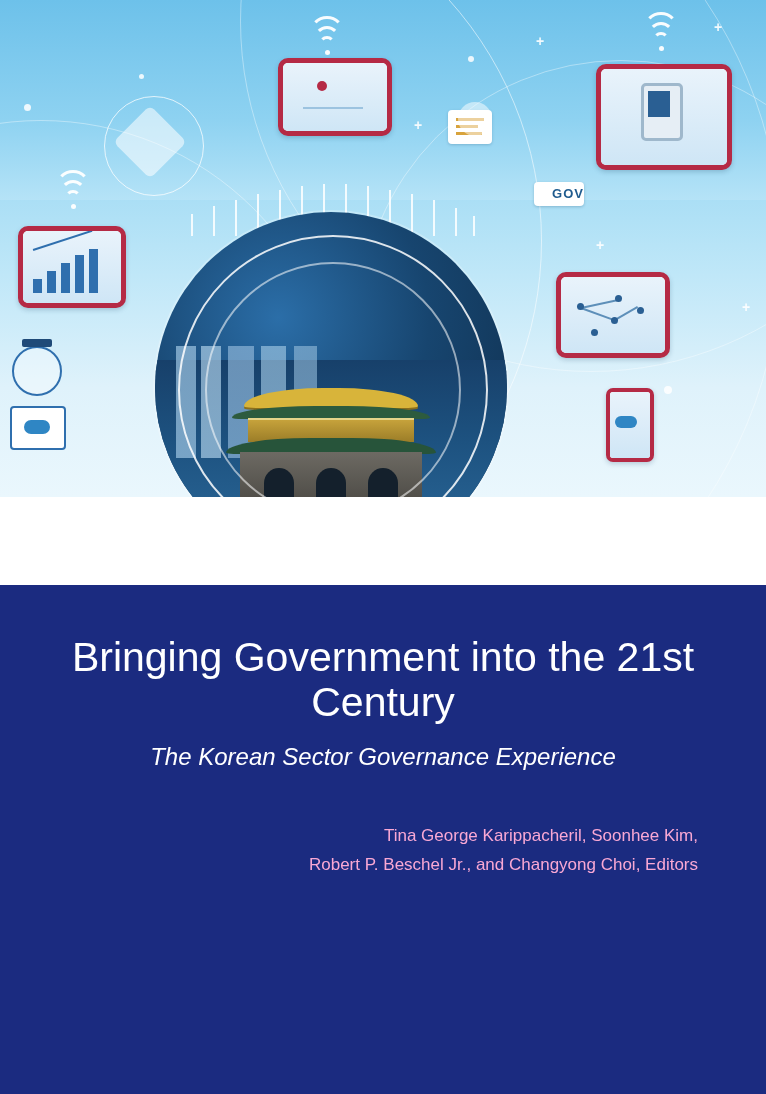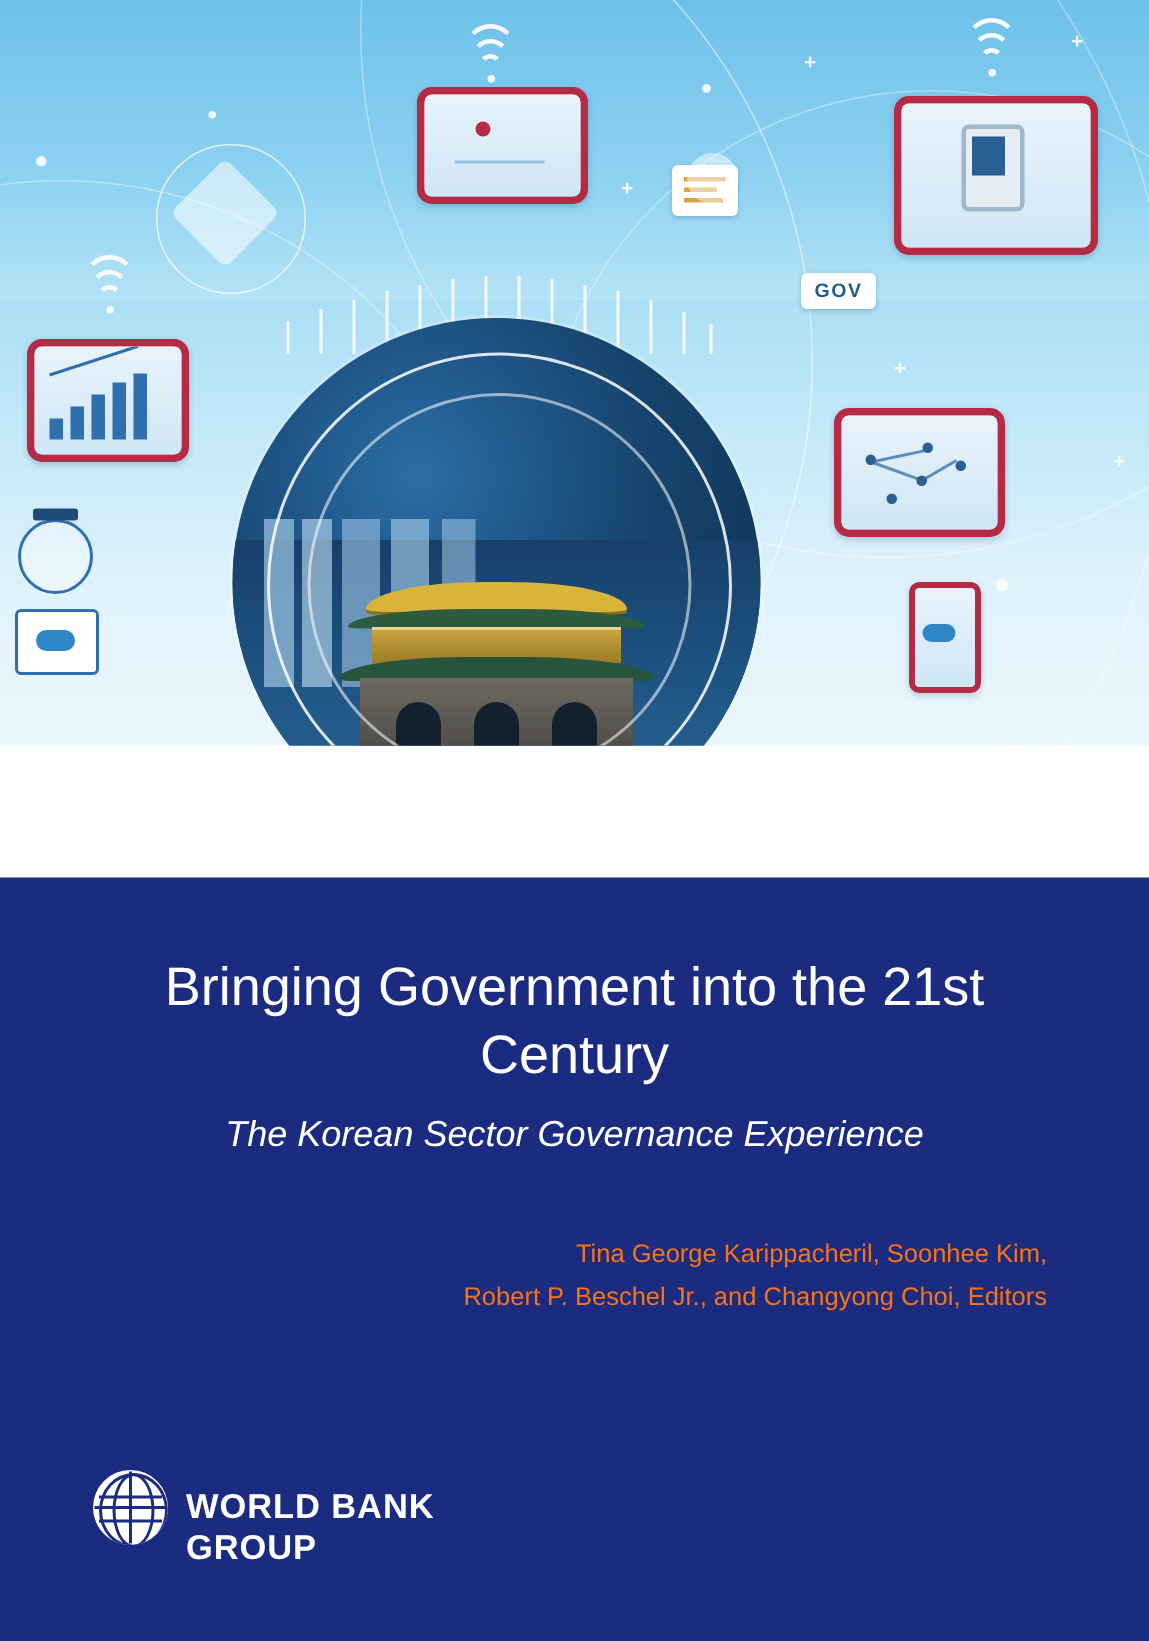--- a/index.html
+++ b/index.html
@@ -362,41 +362,41 @@
     width: 766px;
     height: 509px;
     background: #1b2b80;
   }
   .title-main {
     position: absolute;
     left: 60px;
     top: 50px;
     width: 646px;
     color: #ffffff;
-    font-size: 36px;
+    font-size: 41px;
     font-weight: normal;
     line-height: 45px;
     text-align: center;
   }
   .title-sub {
     position: absolute;
     left: 60px;
     top: 158px;
     width: 646px;
     color: #ffffff;
     font-size: 24px;
     font-style: italic;
     text-align: center;
   }
   .authors {
     position: absolute;
     left: 60px;
     top: 236px;
     width: 646px;
-    color: #f97316;
+    color: #f9a8d4;
     font-size: 17px;
     line-height: 29px;
     text-align: right;
     padding-right: 8px;
     box-sizing: border-box;
   }
 
   
   .wb-logo {
     position: absolute;
@@ -528,21 +528,21 @@
     <div class="cube" style="left:124px; top:116px;"></div>
     <div class="arc" style="left:104px; top:96px; width:98px; height:98px; border-color:rgba(255,255,255,0.75);"></div>
 
     <div class="doc-icon" style="left:448px; top:110px;">
       <s style="top:8px; width:28px;"></s>
       <s style="top:15px; width:22px;"></s>
       <s style="top:22px; width:26px;"></s>
     </div>
     <div class="dot" style="left:458px; top:102px; width:34px; height:34px; background:rgba(255,255,255,0.5);"></div>
 
-    <div class="gov-tag" style="left:534px; top:182px; width:50px; height:24px;">GOV</div>
+    <div class="gov-tag" style="left:534px; top:182px; width:50px; height:24px;text-align:right;">GOV</div>
 
     <div class="mortar" style="left:12px; top:346px;">
       <u></u>
     </div>
 
     <div class="monitor" style="left:10px; top:406px;">
       <div class="cloud-mini" style="left:12px; top:12px;"></div>
     </div>
 
     <div class="tick-fan">
@@ -621,26 +621,15 @@
     </div>
 
   </div>
 
 
   <div class="navy">
     <div class="title-main">Bringing Government into the 21st Century</div>
     <div class="title-sub">The Korean Sector Governance Experience</div>
     <div class="authors">Tina George Karippacheril, Soonhee Kim,<br>Robert P. Beschel Jr., and Changyong Choi, Editors</div>
 
-    <div class="wb-logo">
-      <div class="wb-globe">
-        <div class="meridian"></div>
-        <div class="meridian2"></div>
-        <div class="equator"></div>
-        <div class="equator2"></div>
-        <div class="equator3"></div>
-        <div class="vline"></div>
-      </div>
-      <div class="wb-text">WORLD BANK GROUP</div>
-    </div>
   </div>
 
 </div>
 
 </body></html>

